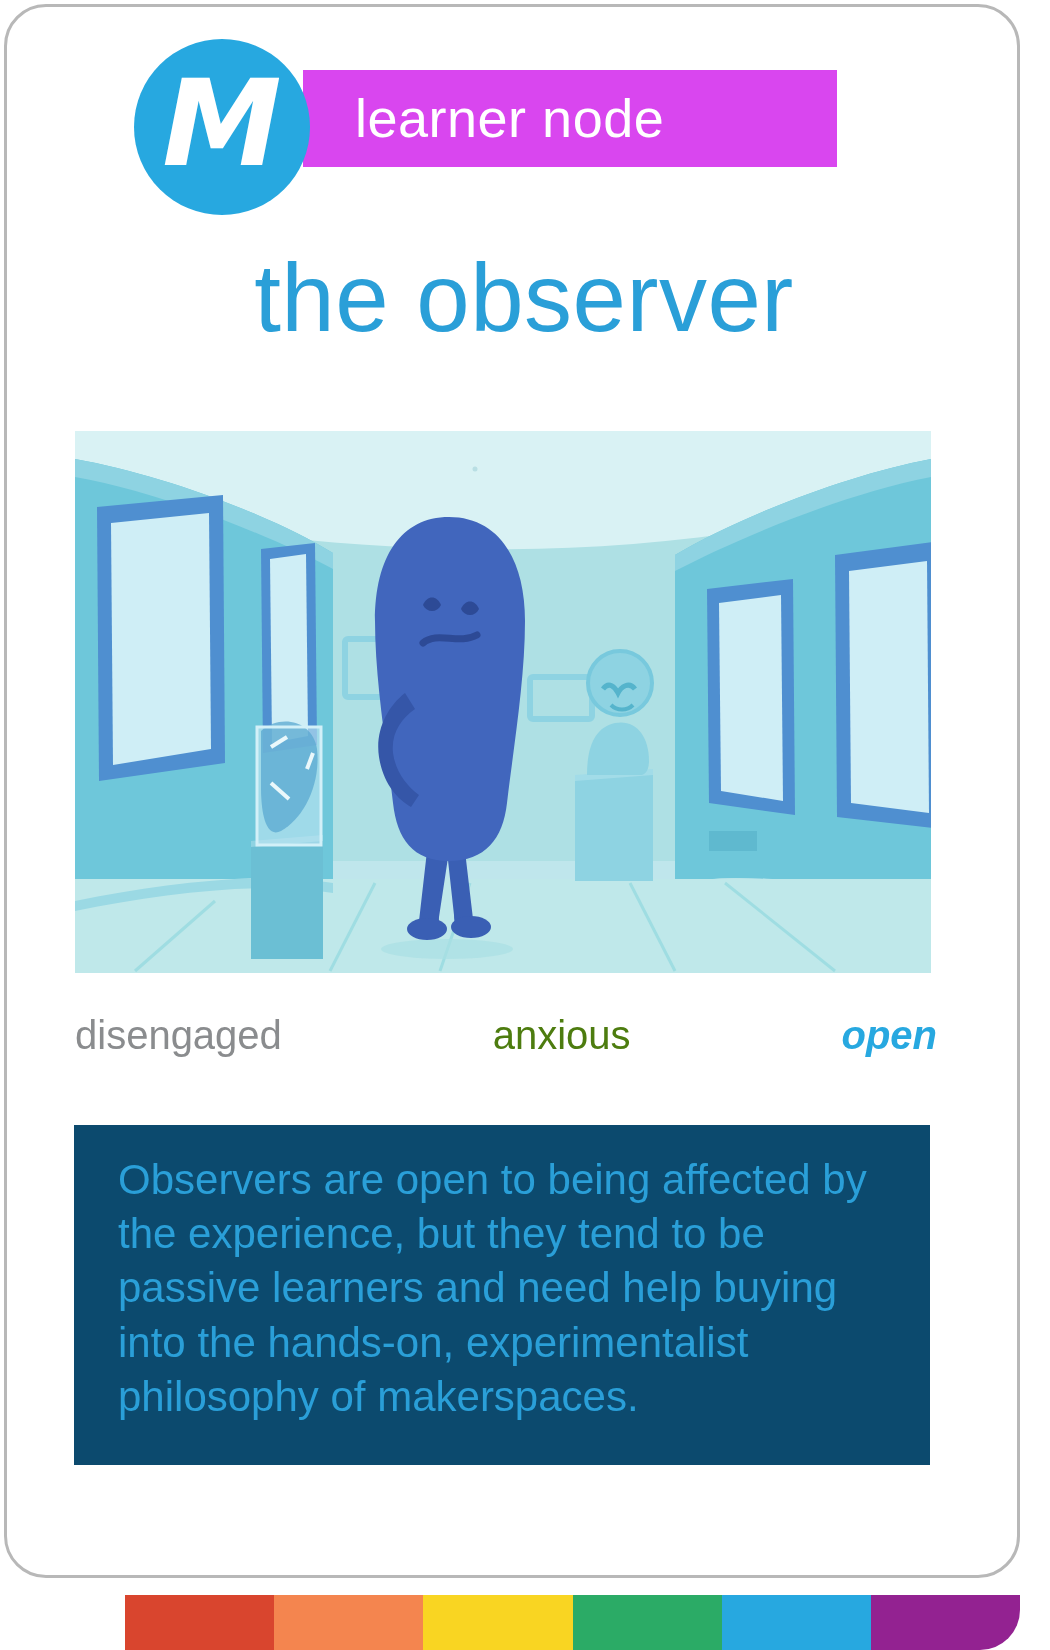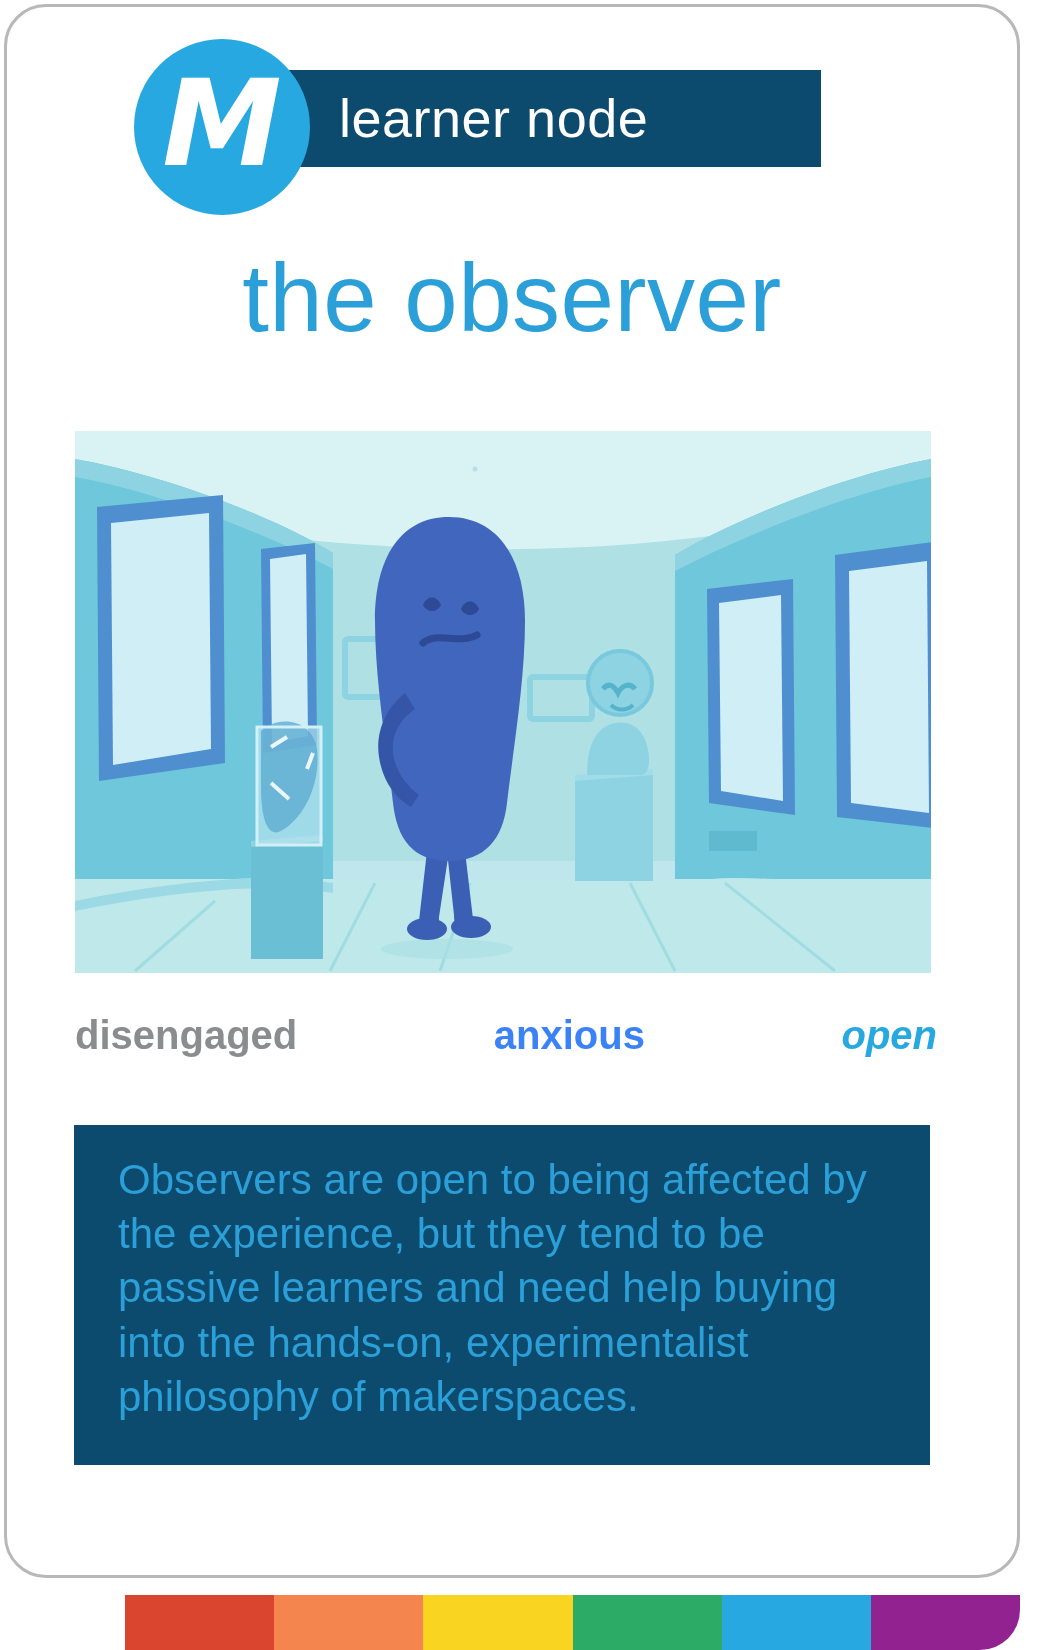--- a/index.html
+++ b/index.html
@@ -32,25 +32,25 @@
   
   #header {
     position: absolute;
     left: 0;
     top: 0;
     width: 100%;
     height: 220px;
   }
   #brand-bar {
     position: absolute;
-    left: 280px;
+    left: 296px;
     top: 63px;
     width: 534px;
     height: 97px;
-    background: #0c4a6e;
+    background: #d946ef;
   }
   #brand-bar-label {
     position: absolute;
     left: 52px;
     top: 50%;
     transform: translateY(-52%);
     font-size: 54px;
     font-weight: 300;
     color: #ffffff;
     letter-spacing: 0.5px;
@@ -80,21 +80,21 @@
     font-style: italic;
     font-family: "DejaVu Sans", sans-serif;
     line-height: 1;
     padding-bottom: 6px;
     box-sizing: border-box;
   }
 
   
   #title {
     position: absolute;
-    left: 0;
+    left: 12px;
     top: 238px;
     width: 100%;
     text-align: center;
     font-size: 96px;
     font-weight: 300;
     color: #2a9fd8;
     letter-spacing: 0.5px;
     line-height: 1.1;
   }
 
@@ -116,21 +116,21 @@
     left: 68px;
     top: 1000px;
     width: 862px;
     height: 56px;
     display: flex;
     align-items: center;
     justify-content: space-between;
   }
   .trait {
     font-size: 40px;
-    font-weight: 700;
+    font-weight: 400;
     color: #8a8c8e;
     white-space: nowrap;
   }
   .trait.active {
     color: #27a8e0;
     font-weight: 700;
   }
 
   
   #description-box {
@@ -284,21 +284,21 @@
         </g>
 
         <circle cx="400" cy="38" r="2.5" fill="#b9dfe4"></circle>
 
       </g>
     </svg>
   </div>
 
   <div id="traits">
     <span class="trait" style="color: rgb(138, 140, 142);">disengaged</span>
-    <span class="trait" style="color: #3b82f6;">anxious</span>
+    <span class="trait" style="color: #4d7c0f;">anxious</span>
     <span class="trait active" style="color: rgb(39, 168, 224); font-style: italic;">open</span>
   </div>
 
   <div id="description-box">
     <div id="description-text">Observers are open to being affected by the experience, but they tend to be passive learners and need help buying into the hands-on, experimentalist philosophy of makerspaces.</div>
   </div>
 
 </div>
 
 <div id="swatches">

